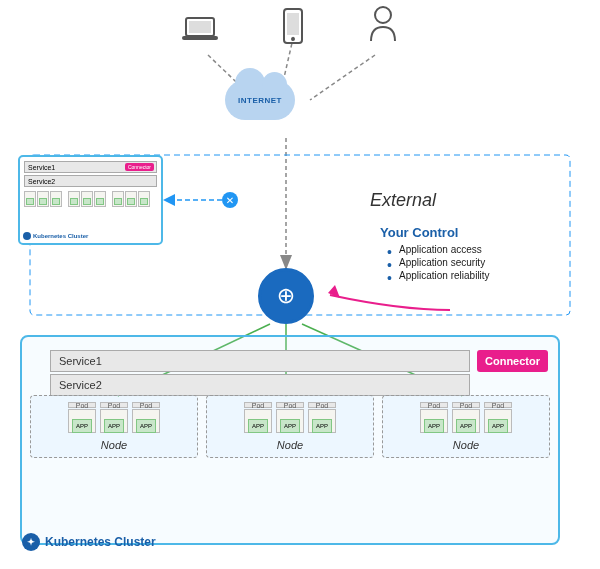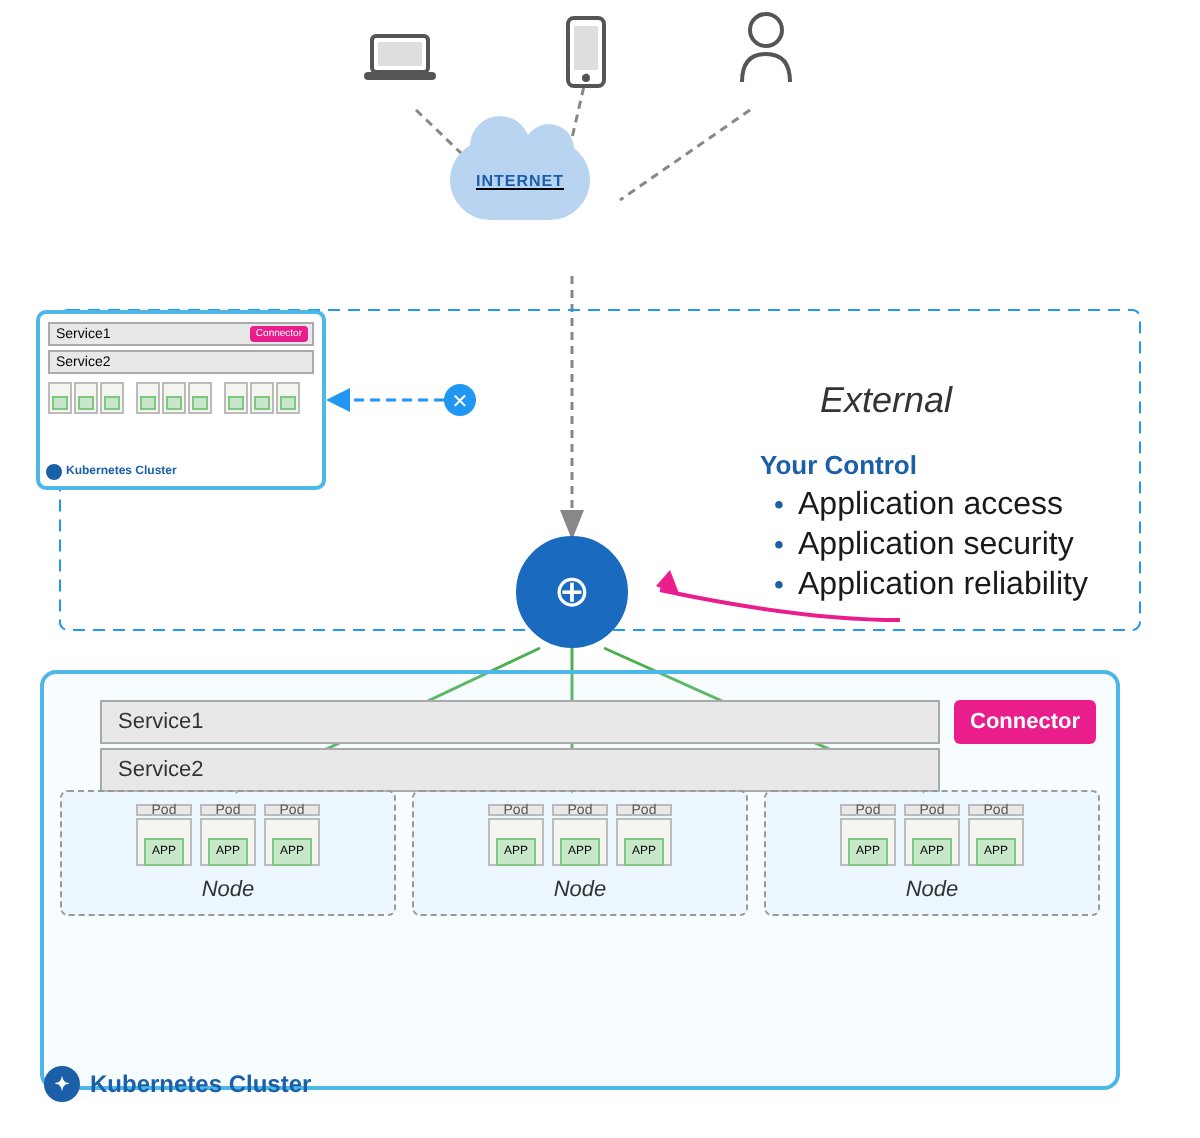--- a/index.html
+++ b/index.html
@@ -21,22 +21,21 @@
     
     .internet-cloud {
       position: absolute;
       top: 70px;
       left: 220px;
       width: 80px;
       height: 50px;
       display: flex;
       flex-direction: column;
       align-items: center;
-      justify-content: flex-start;
-      text-decoration: underline;
+      justify-content: flex-end;
     }
     .cloud-shape {
       width: 70px;
       height: 40px;
       background: #b8d4f0;
       border-radius: 20px;
       position: relative;
       display: flex;
       align-items: center;
       justify-content: center;
@@ -116,21 +115,20 @@
     }
 
     
     .external-label {
       position: absolute;
       top: 190px;
       left: 370px;
       font-size: 18px;
       font-style: italic;
       color: #333;
-      margin-left: 40px;
     }
 
     
     .your-control {
       position: absolute;
       top: 225px;
       left: 380px;
       font-size: 13px;
       color: #1a1a1a;
     }
@@ -140,21 +138,21 @@
       color: #1a5fa8;
     }
     .your-control ul {
       list-style: none;
       padding-left: 5px;
     }
     .your-control ul li {
       position: relative;
       padding-left: 14px;
       margin-bottom: 2px;
-      font-size: 16px;
+      font-size: 10px;
     }
     .your-control ul li::before {
       content: '•';
       position: absolute;
       left: 2px;
       color: #1a5fa8;
       font-size: 14px;
     }
 
     

